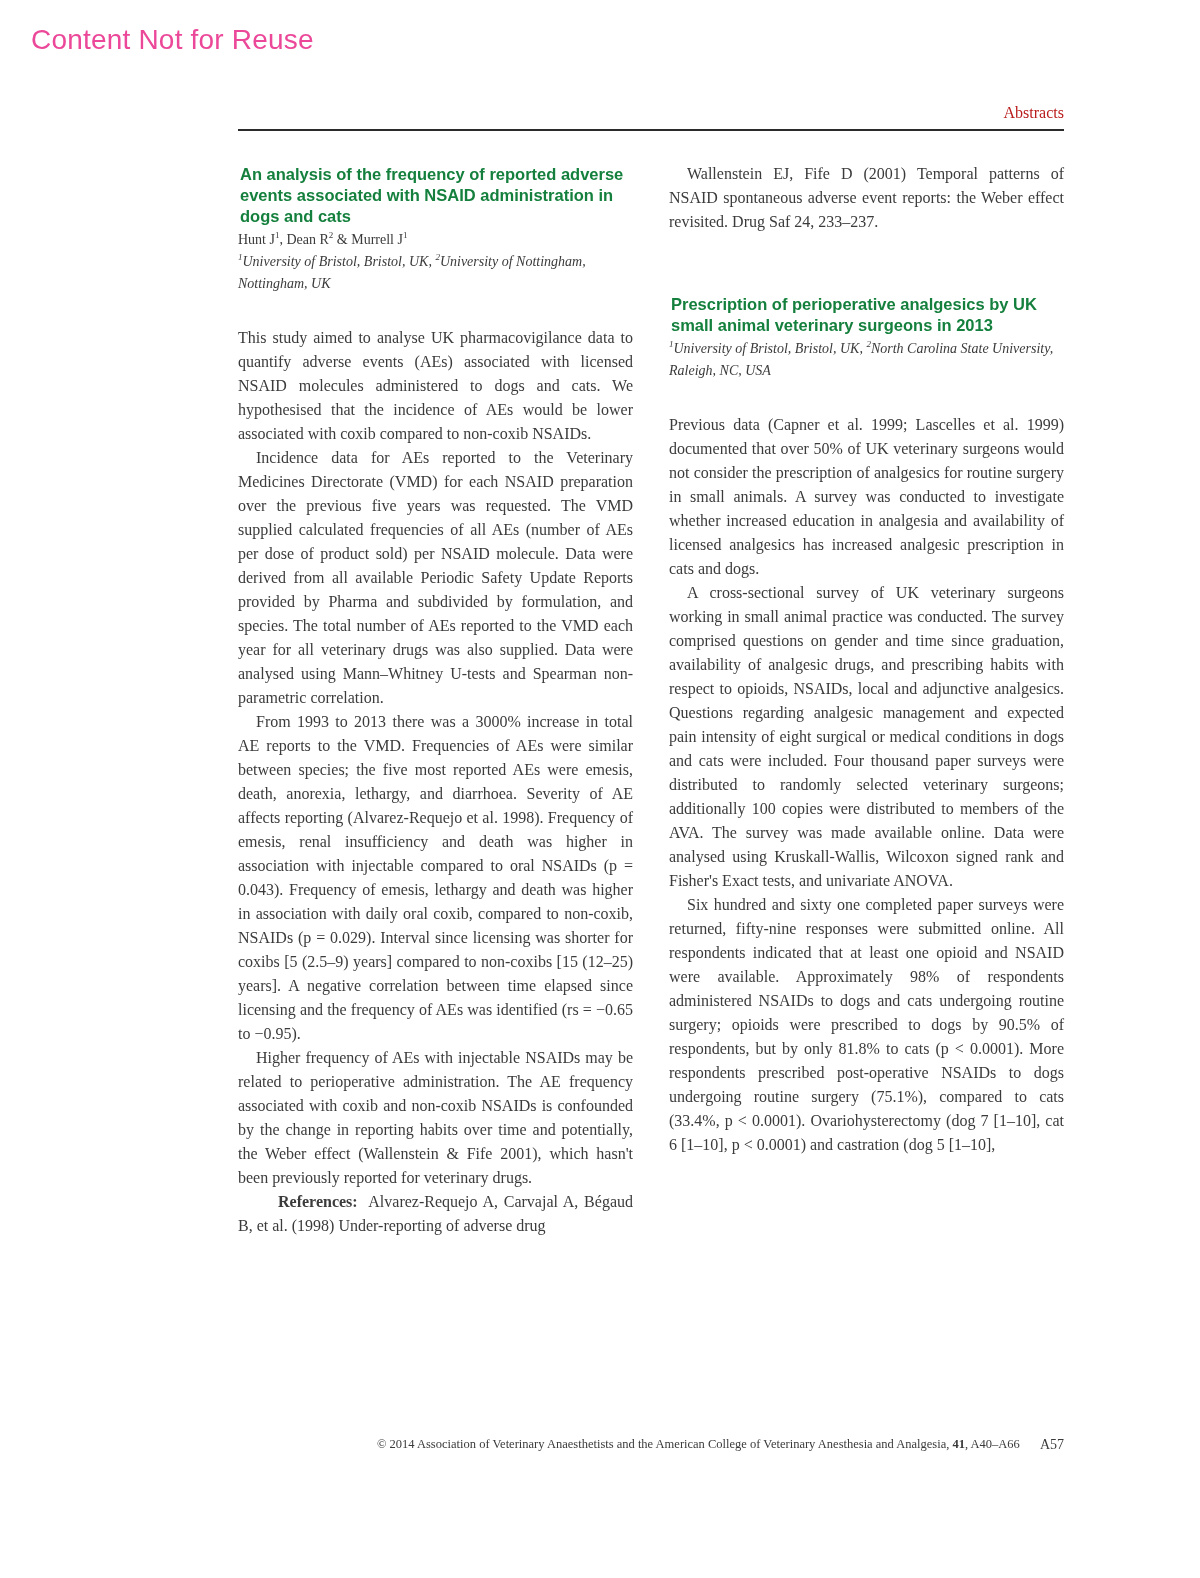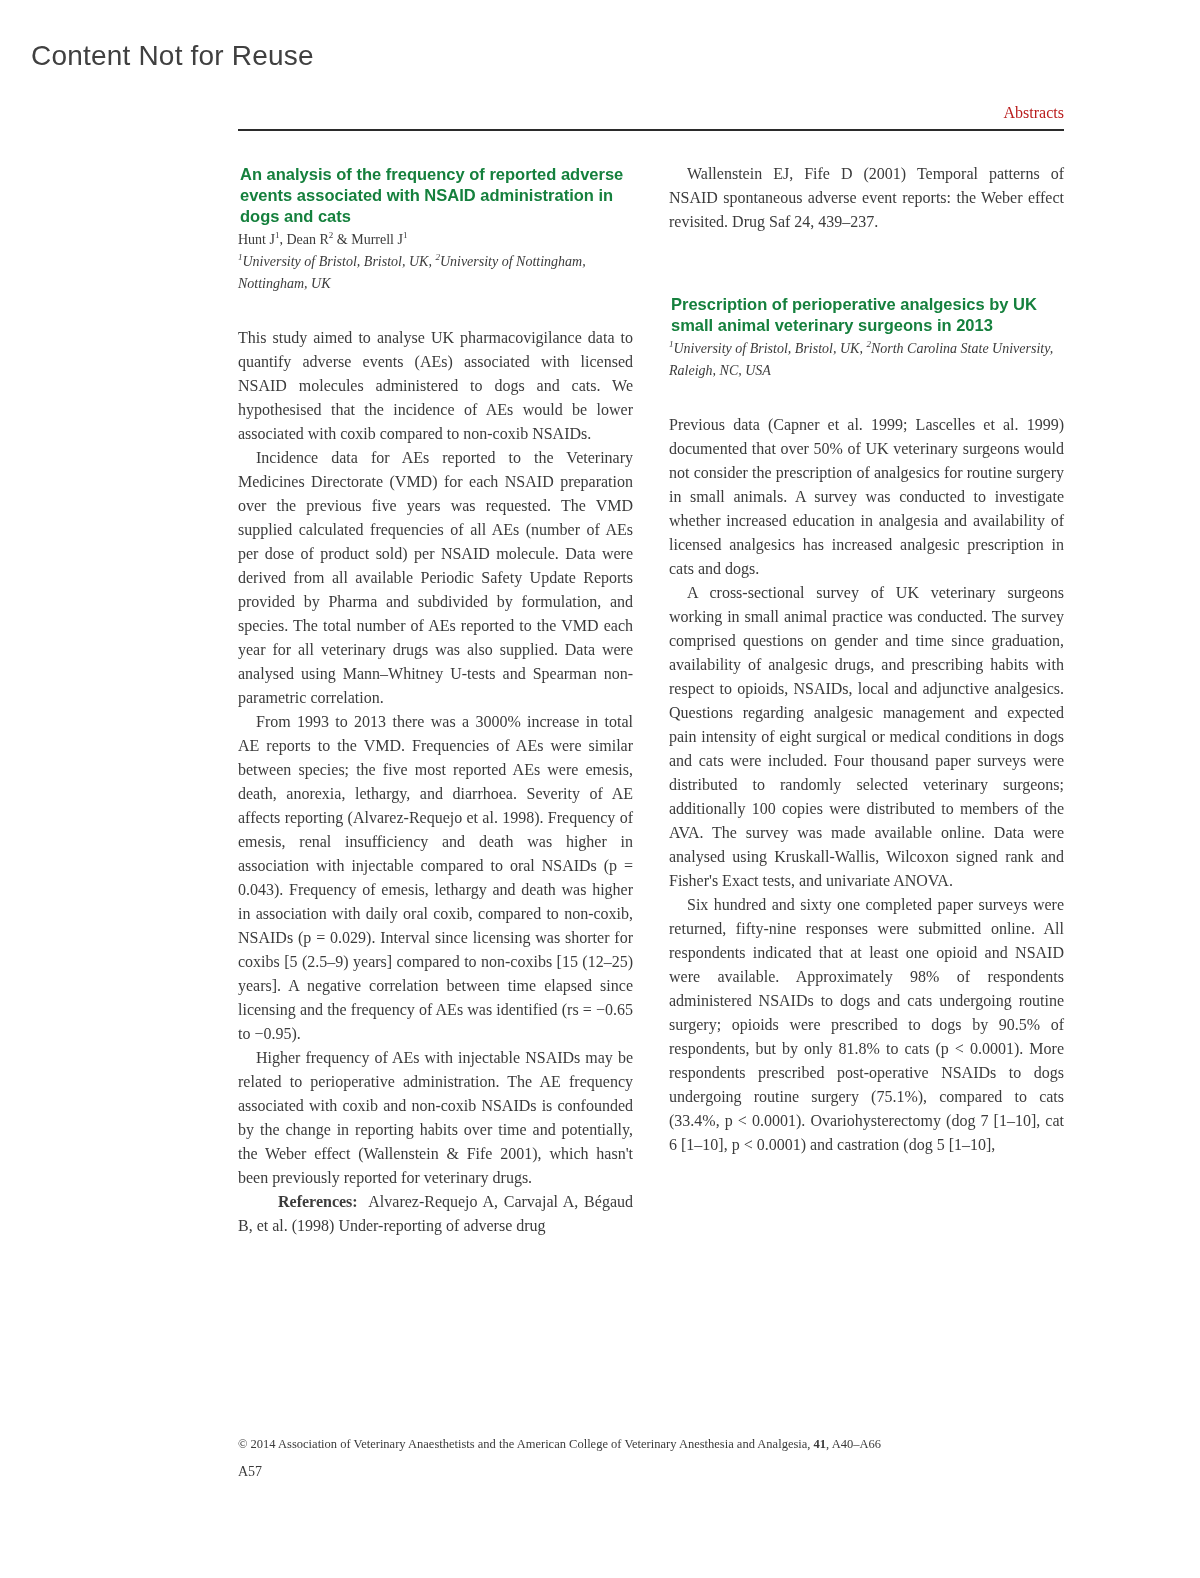--- a/index.html
+++ b/index.html
@@ -1,20 +1,20 @@
 <!DOCTYPE html>
 <html><head>
 <meta charset="utf-8">
 <style>
   html, body { margin: 0; padding: 0; background: #ffffff; }
   body { width: 1200px; height: 1578px; position: relative; overflow: hidden; }
   .watermark {
-    position: absolute; left: 31px; top: 40px;
+    position: absolute; left: 31px; top: 24px;
     font-family: "Liberation Sans", sans-serif;
-    font-size: 28px; color: #404040; letter-spacing: 0.2px;
+    font-size: 28px; color: #ec4899; letter-spacing: 0.2px;
   }
   .running-head {
     position: absolute; left: 238px; top: 104px; width: 826px;
     text-align: right;
     font-family: "Liberation Serif", serif; font-size: 16px; color: #b91c1c;
   }
   .head-rule {
     position: absolute; left: 238px; top: 129px; width: 826px; height: 2px; background: #2b2b2b;
   }
   .col {
@@ -30,21 +30,21 @@
   .authors { font-size: 14px; line-height: 22px; color: #3a3a3a; }
   .affil { font-size: 14px; line-height: 22px; font-style: italic; color: #3a3a3a; }
   .authors sup, .affil sup { font-size: 9px; line-height: 0; }
   p.body { margin: 0; text-align: justify; }
   p.indent { text-indent: 18px; }
   .gap-after-affil { height: 31px; }
   .refs-label { font-weight: bold; margin-left: 40px; }
   .footer {
     position: absolute; left: 238px; top: 1437px; width: 826px;
     font-family: "Liberation Serif", serif; font-size: 12.5px; color: #3a3a3a;
-    display: flex; justify-content: flex-end; gap: 12px; flex-direction: column;
+    display: flex; justify-content: flex-end; gap: 20px;
   }
   .footer .pg { font-size: 14px; }
   .section-gap { height: 58px; }
 </style>
 </head>
 <body>
 
 <div class="watermark">Content Not for Reuse</div>
 <div class="running-head">Abstracts</div>
 <div class="head-rule"></div>
@@ -62,21 +62,21 @@
   <p class="body indent">Incidence data for AEs reported to the Veterinary Medicines Directorate (VMD) for each NSAID preparation over the previous five years was requested. The VMD supplied calculated frequencies of all AEs (number of AEs per dose of product sold) per NSAID molecule. Data were derived from all available Periodic Safety Update Reports provided by Pharma and subdivided by formulation, and species. The total number of AEs reported to the VMD each year for all veterinary drugs was also supplied. Data were analysed using Mann–Whitney U-tests and Spearman non-parametric correlation.</p>
   <p class="body indent">From 1993 to 2013 there was a 3000% increase in total AE reports to the VMD. Frequencies of AEs were similar between species; the five most reported AEs were emesis, death, anorexia, lethargy, and diarrhoea. Severity of AE affects reporting (Alvarez-Requejo et al. 1998). Frequency of emesis, renal insufficiency and death was higher in association with injectable compared to oral NSAIDs (p = 0.043). Frequency of emesis, lethargy and death was higher in association with daily oral coxib, compared to non-coxib, NSAIDs (p = 0.029). Interval since licensing was shorter for coxibs [5 (2.5–9) years] compared to non-coxibs [15 (12–25) years]. A negative correlation between time elapsed since licensing and the frequency of AEs was identified (rs = −0.65 to −0.95).</p>
   <p class="body indent">Higher frequency of AEs with injectable NSAIDs may be related to perioperative administration. The AE frequency associated with coxib and non-coxib NSAIDs is confounded by the change in reporting habits over time and potentially, the Weber effect (Wallenstein &amp; Fife 2001), which hasn't been previously reported for veterinary drugs.</p>
   <p class="body"><span class="refs-label">References:</span>&nbsp; <span>Alvarez-Requejo A, Carvajal A, Bégaud B, et al. (1998) Under-reporting of adverse drug</span></p>
 </div>
 
 <div class="col col-right">
   <div style="height:0;overflow:visible;">
     
   </div>
-  <p class="body indent">Wallenstein EJ, Fife D (2001) Temporal patterns of NSAID spontaneous adverse event reports: the Weber effect revisited. Drug Saf 24, 439–237.</p>
+  <p class="body indent">Wallenstein EJ, Fife D (2001) Temporal patterns of NSAID spontaneous adverse event reports: the Weber effect revisited. Drug Saf 24, 233–237.</p>
 
   <div class="section-gap"></div>
 
   <h2 class="title">Prescription of perioperative analgesics by UK small animal veterinary surgeons in 2013</h2>
   <div class="affil">
     <sup>1</sup><span>University of Bristol, Bristol, UK, </span><sup>2</sup><span>North Carolina State University, Raleigh, NC, USA</span>
   </div>
   <div class="gap-after-affil"></div>
   <p class="body">Previous data (Capner et al. 1999; Lascelles et al. 1999) documented that over 50% of UK veterinary surgeons would not consider the prescription of analgesics for routine surgery in small animals. A survey was conducted to investigate whether increased education in analgesia and availability of licensed analgesics has increased analgesic prescription in cats and dogs.</p>
   <p class="body indent">A cross-sectional survey of UK veterinary surgeons working in small animal practice was conducted. The survey comprised questions on gender and time since graduation, availability of analgesic drugs, and prescribing habits with respect to opioids, NSAIDs, local and adjunctive analgesics. Questions regarding analgesic management and expected pain intensity of eight surgical or medical conditions in dogs and cats were included. Four thousand paper surveys were distributed to randomly selected veterinary surgeons; additionally 100 copies were distributed to members of the AVA. The survey was made available online. Data were analysed using Kruskall-Wallis, Wilcoxon signed rank and Fisher's Exact tests, and univariate ANOVA.</p>

